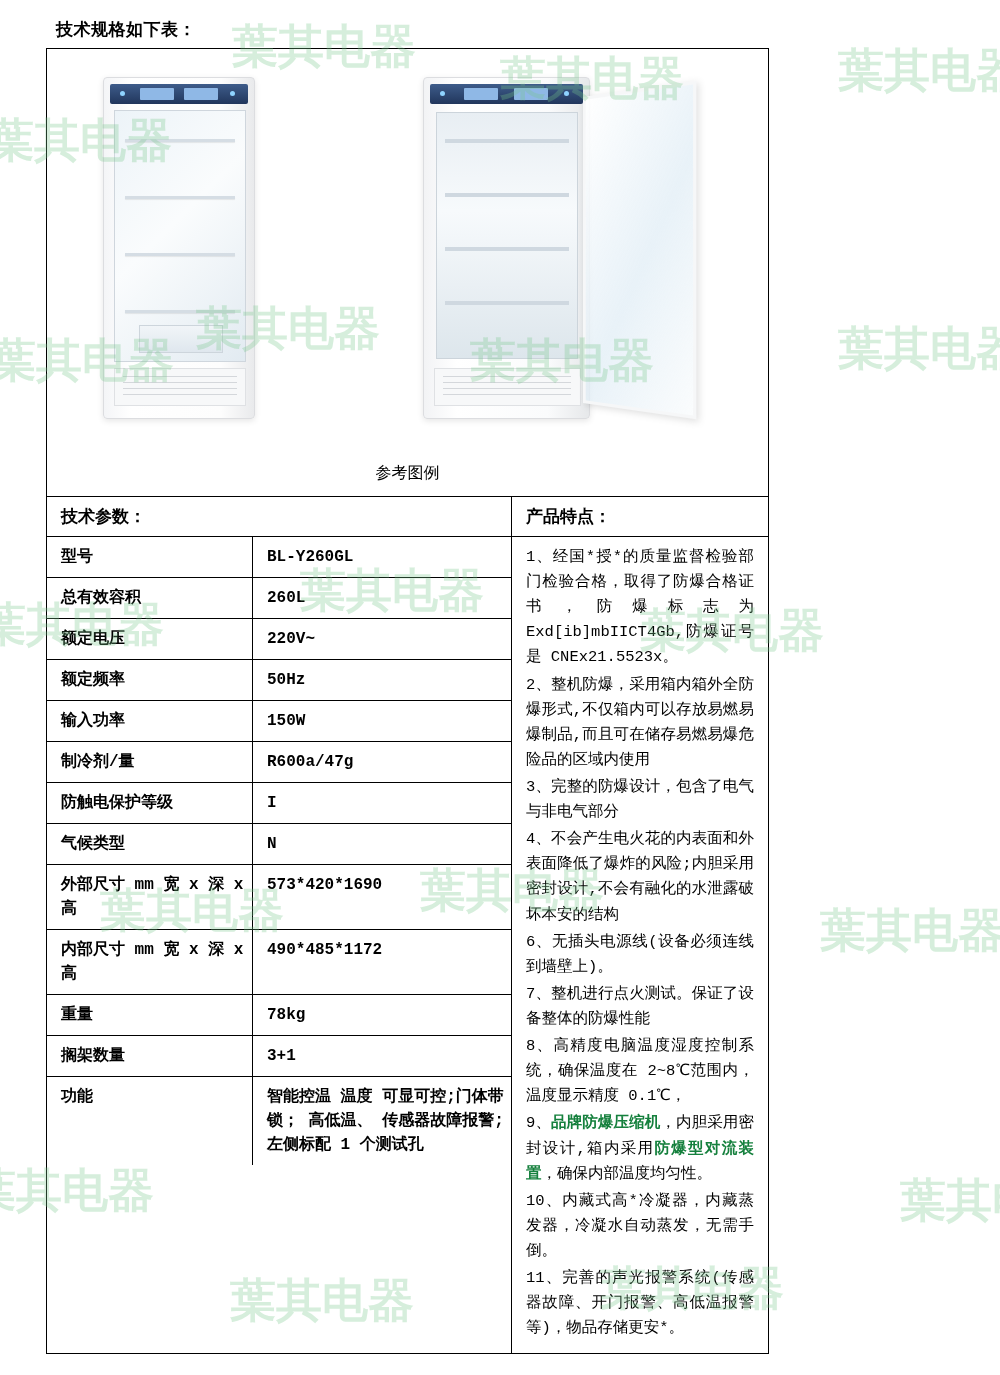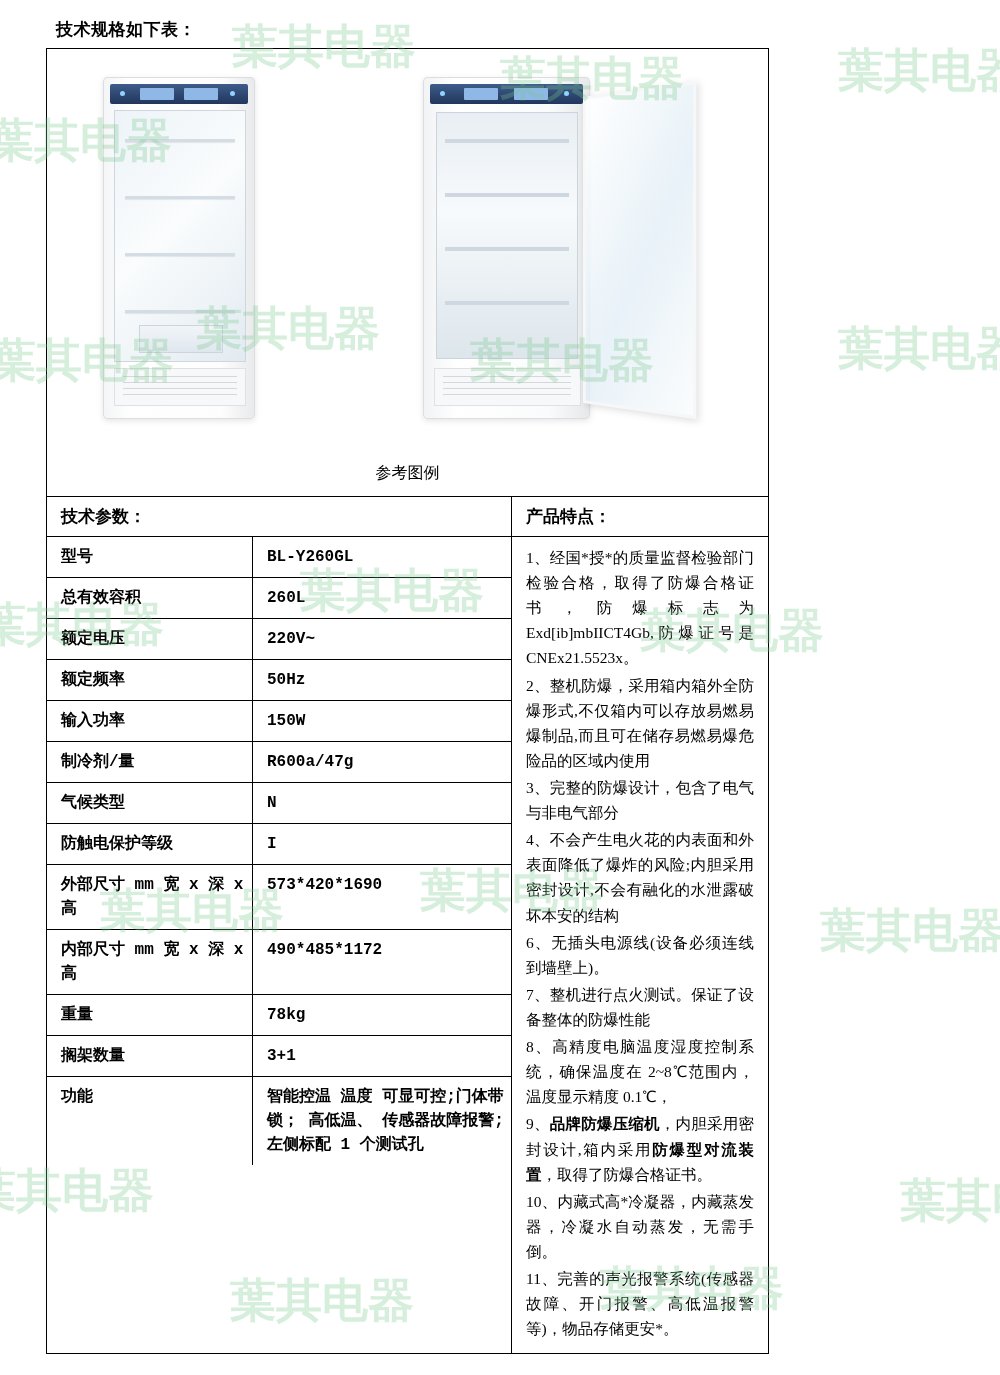--- a/index.html
+++ b/index.html
@@ -188,20 +188,21 @@
   }
   .col-left {
     width: 465px;
     border-right: 1.5px solid #000;
     box-sizing: border-box;
   }
   .col-right {
     flex: 1;
     box-sizing: border-box;
     padding: 8px 14px 10px 14px;
+    font-family: Liberation Mono, monospace;
   }
   .sec-title {
     font-size: 17px;
     font-weight: bold;
     padding: 8px 0 8px 14px;
     border-bottom: 1.2px solid #000;
   }
   .sec-title-r {
     font-size: 17px;
     font-weight: bold;
@@ -231,21 +232,21 @@
   table.spec tr:last-child td {
     border-bottom: none;
   }
   .features p {
     margin: 0 0 2px 0;
     font-size: 15.5px;
     line-height: 1.62;
     text-align: justify;
   }
   .red {
-    color: #000000;
+    color: #15803d;
     font-weight: bold;
   }
   
   .wm {
     position: absolute;
     font-family: "Liberation Sans", sans-serif;
     font-size: 46px;
     font-weight: bold;
     color: rgba(120, 200, 140, 0.30);
     white-space: nowrap;
@@ -341,26 +342,26 @@
               </tr>
             <tr>
                 <td class="k">输入功率</td>
                 <td>150W</td>
               </tr>
             <tr>
                 <td class="k">制冷剂/量</td>
                 <td>R600a/47g</td>
               </tr>
             <tr>
+                <td class="k">防触电保护等级</td>
+                <td>I</td>
+              </tr>
+            <tr>
                 <td class="k">气候类型</td>
                 <td>N</td>
-              </tr>
-            <tr>
-                <td class="k">防触电保护等级</td>
-                <td>I</td>
               </tr>
             <tr>
                 <td class="k">外部尺寸 mm 宽 x 深 x 高</td>
                 <td>573*420*1690</td>
               </tr>
             <tr>
                 <td class="k">内部尺寸 mm 宽 x 深 x 高</td>
                 <td>490*485*1172</td>
               </tr>
             <tr>
@@ -382,21 +383,21 @@
       <div class="col-right">
         <div class="sec-title-r">产品特点：</div>
         <div class="features">
           <p>1、经国*授*的质量监督检验部门检验合格，取得了防爆合格证书，防爆标志为 Exd[ib]mbIICT4Gb,防爆证号是 CNEx21.5523x。</p>
           <p>2、整机防爆，采用箱内箱外全防爆形式,不仅箱内可以存放易燃易爆制品,而且可在储存易燃易爆危险品的区域内使用</p>
           <p>3、完整的防爆设计，包含了电气与非电气部分</p>
           <p>4、不会产生电火花的内表面和外表面降低了爆炸的风险;内胆采用密封设计,不会有融化的水泄露破坏本安的结构</p>
           <p>6、无插头电源线(设备必须连线到墙壁上)。</p>
           <p>7、整机进行点火测试。保证了设备整体的防爆性能</p>
           <p>8、高精度电脑温度湿度控制系统，确保温度在 2~8℃范围内，温度显示精度 0.1℃，</p>
-          <p><span>9、</span><span class="red">品牌防爆压缩机</span><span>，内胆采用密封设计,箱内采用</span><span class="red">防爆型对流装置</span><span>，取得了防爆合格证书。</span></p>
+          <p><span>9、</span><span class="red">品牌防爆压缩机</span><span>，内胆采用密封设计,箱内采用</span><span class="red">防爆型对流装置</span><span>，确保内部温度均匀性。</span></p>
           <p>10、内藏式高*冷凝器，内藏蒸发器，冷凝水自动蒸发，无需手倒。</p>
           <p>11、完善的声光报警系统(传感器故障、开门报警、高低温报警等)，物品存储更安*。</p>
         </div>
       </div>
 
     </div>
   </div>
 
   <div class="wm" style="left:-12px;  top:110px;">葉其电器</div>
   <div class="wm" style="left:232px;  top:16px;">葉其电器</div>

